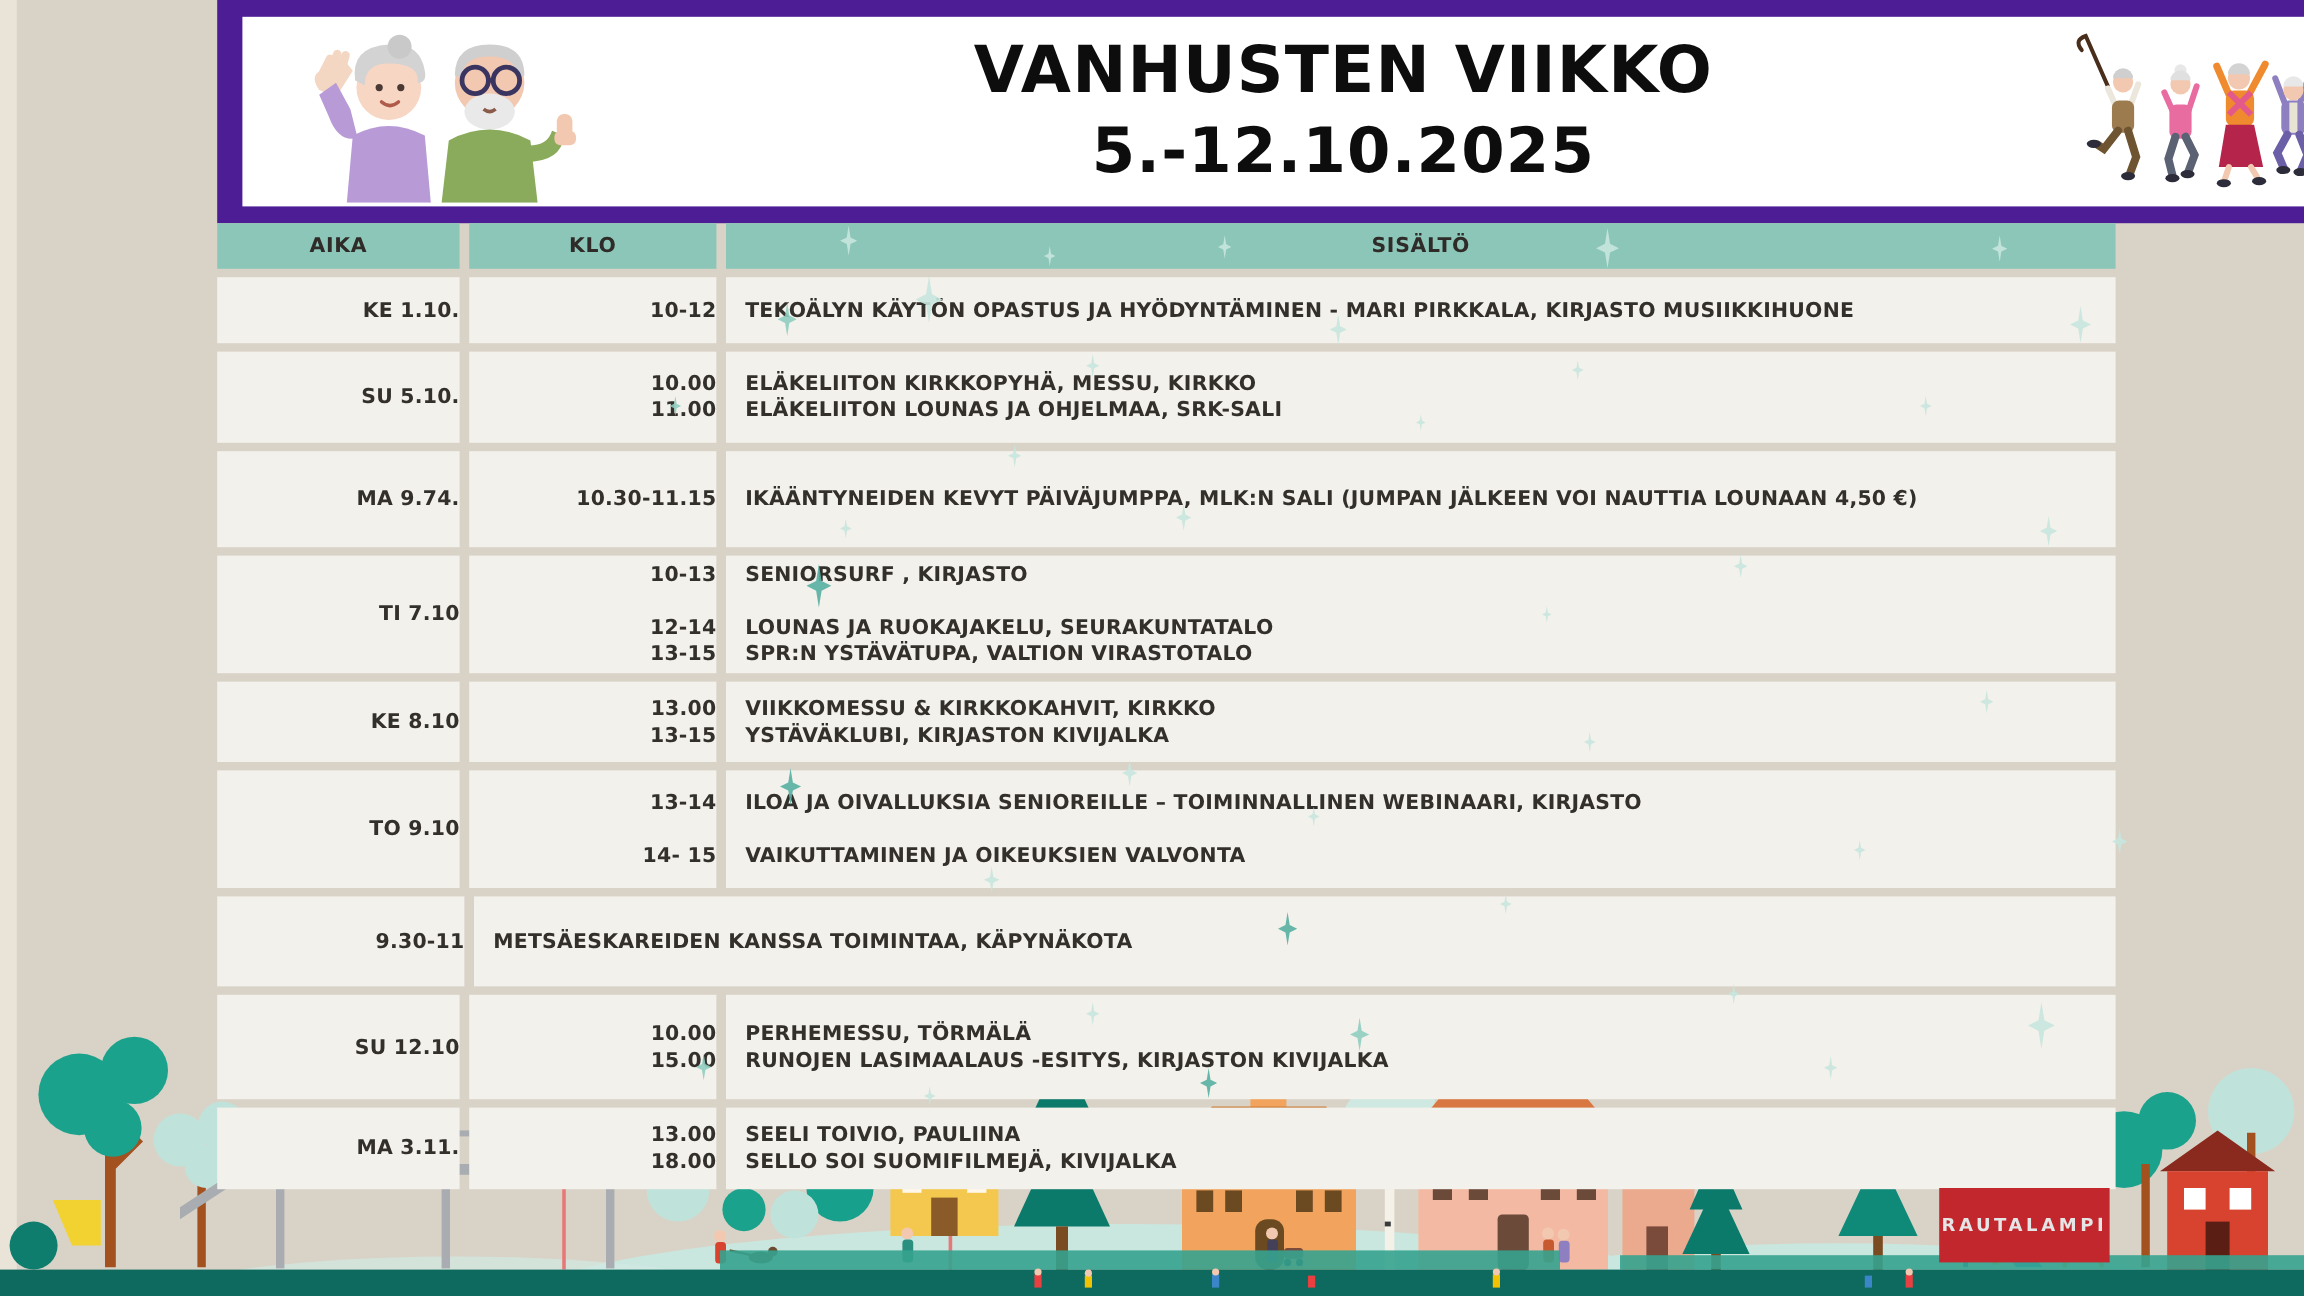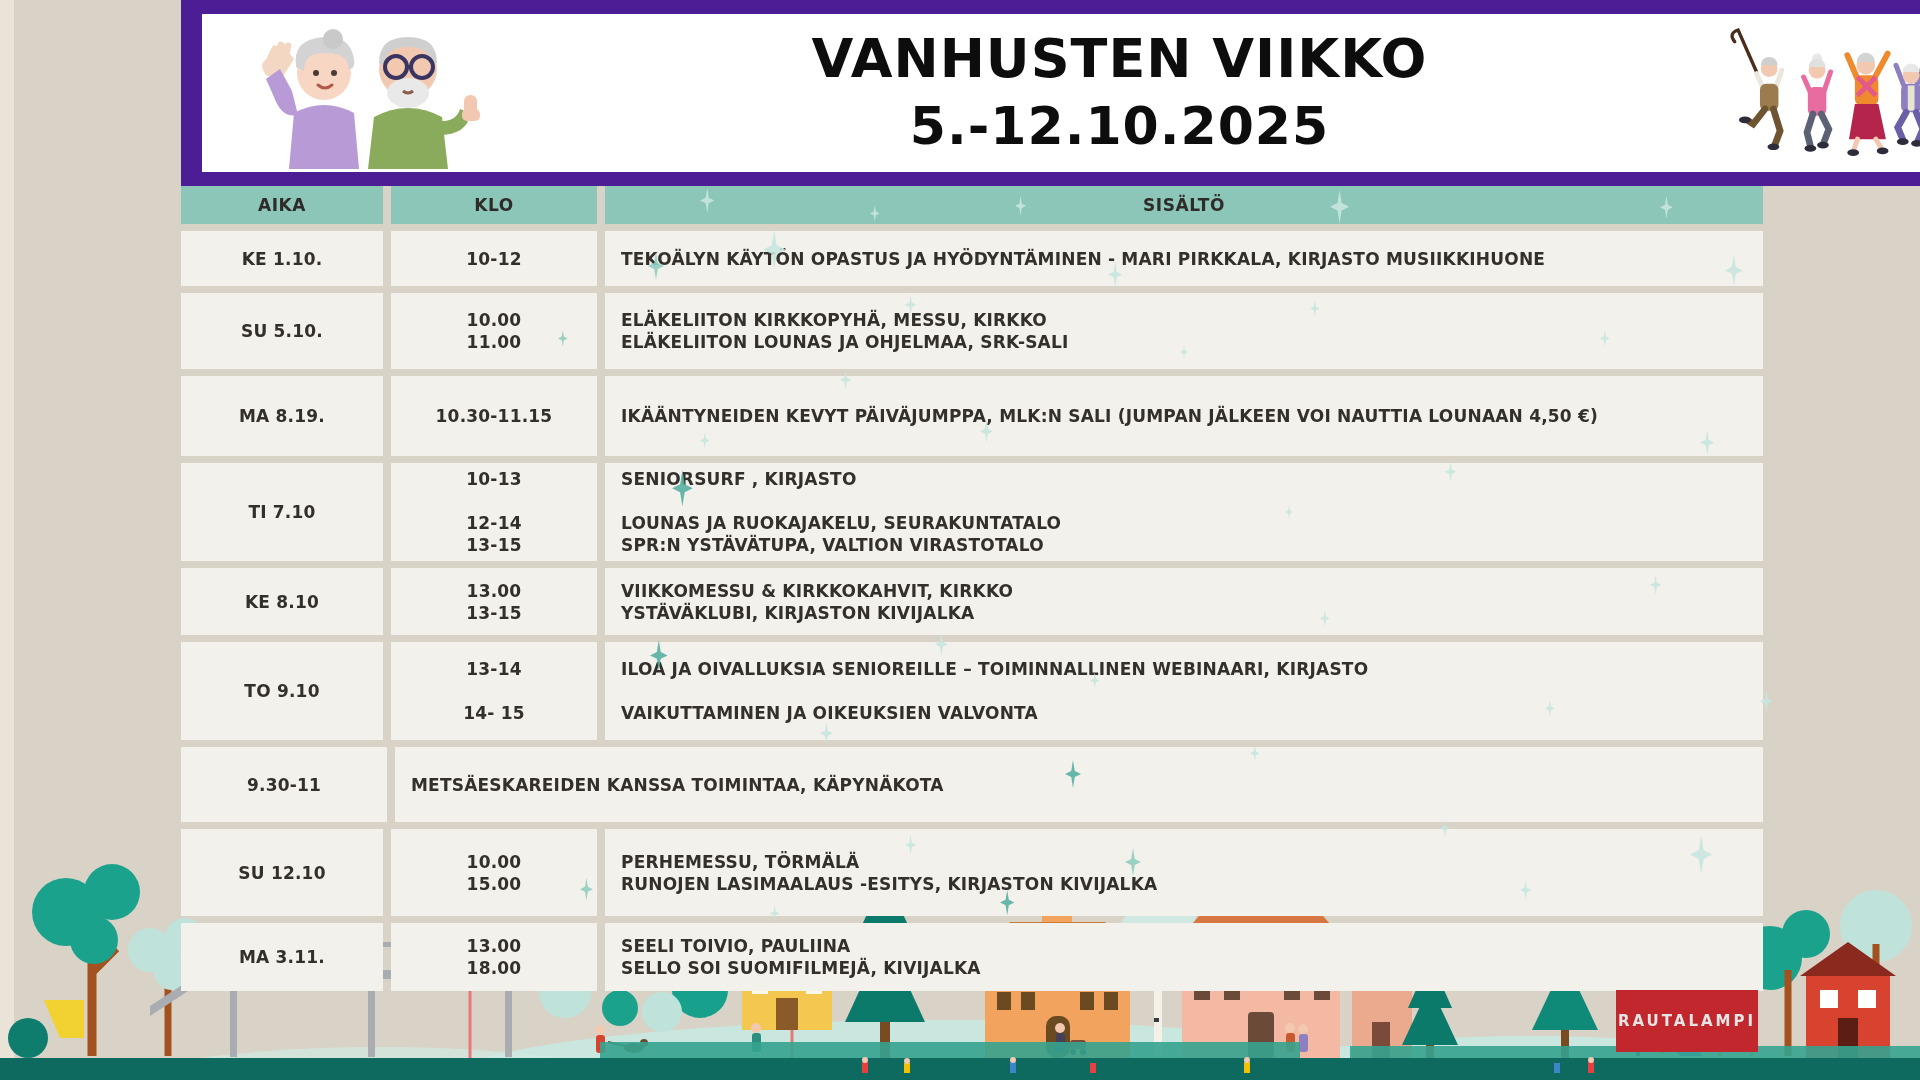--- a/index.html
+++ b/index.html
@@ -23,21 +23,21 @@
   .table{position:absolute;left:181px;top:186px;width:1582px;z-index:3}
   .thead{display:flex;gap:8px;height:38px;margin-bottom:7px}
   .cell{box-sizing:border-box}
   .c-aika{width:202px;flex:0 0 auto}
   .c-klo{width:206px;flex:0 0 auto}
   .c-sisalto{flex:1}
   .thead .cell{background:#8cc6b8;display:flex;align-items:center;justify-content:center;
     font-weight:800;font-size:17px;letter-spacing:.6px;color:#2e2b28}
   .trow{display:flex;gap:8px;margin-bottom:7px}
   .trow .cell{background:#f3f1eb;display:flex;flex-direction:column;justify-content:center}
-  .trow .c-aika,.trow .c-klo{align-items:center;text-align:center}
+  .trow .c-aika,.trow .c-klo{align-items:flex-end;text-align:center}
   .trow .c-sisalto{align-items:flex-start;text-align:left;padding-left:16px;padding-right:10px}
   .line{font-weight:800;font-size:17px;line-height:22px;letter-spacing:.2px;white-space:nowrap}
   
   .sparkles{position:absolute;inset:0;z-index:4;pointer-events:none}
   .sparkle{position:absolute;clip-path:polygon(50% 0%,61% 39%,100% 50%,61% 61%,50% 100%,39% 61%,0% 50%,39% 39%)}
   
   .town-svg{position:absolute;left:0;bottom:0;width:1920px;height:240px;z-index:1}
   .badge{position:absolute;left:1616px;top:990px;width:142px;height:62px;background:#c1272d;z-index:5;
     display:flex;align-items:center;justify-content:center}
   .badge span{color:#e5e5e5;font-size:15px;font-weight:700;letter-spacing:3px}
@@ -169,21 +169,21 @@
           <div class="line">10.00</div>
           <div class="line">11.00</div>
         </div>
         <div class="cell c-sisalto">
           <div class="line">ELÄKELIITON KIRKKOPYHÄ, MESSU, KIRKKO</div>
           <div class="line">ELÄKELIITON LOUNAS JA OHJELMAA, SRK-SALI</div>
         </div>
       </div>
       <div class="trow" style="height: 80px;">
         <div class="cell c-aika">
-          <div class="line">MA 8.19.</div>
+          <div class="line">MA 9.74.</div>
         </div>
         <div class="cell c-klo">
           <div class="line">10.30-11.15</div>
         </div>
         <div class="cell c-sisalto">
           <div class="line">IKÄÄNTYNEIDEN KEVYT PÄIVÄJUMPPA, MLK:N SALI (JUMPAN JÄLKEEN VOI NAUTTIA LOUNAAN 4,50 €)</div>
         </div>
       </div>
       <div class="trow" style="height: 98px;">
         <div class="cell c-aika">

